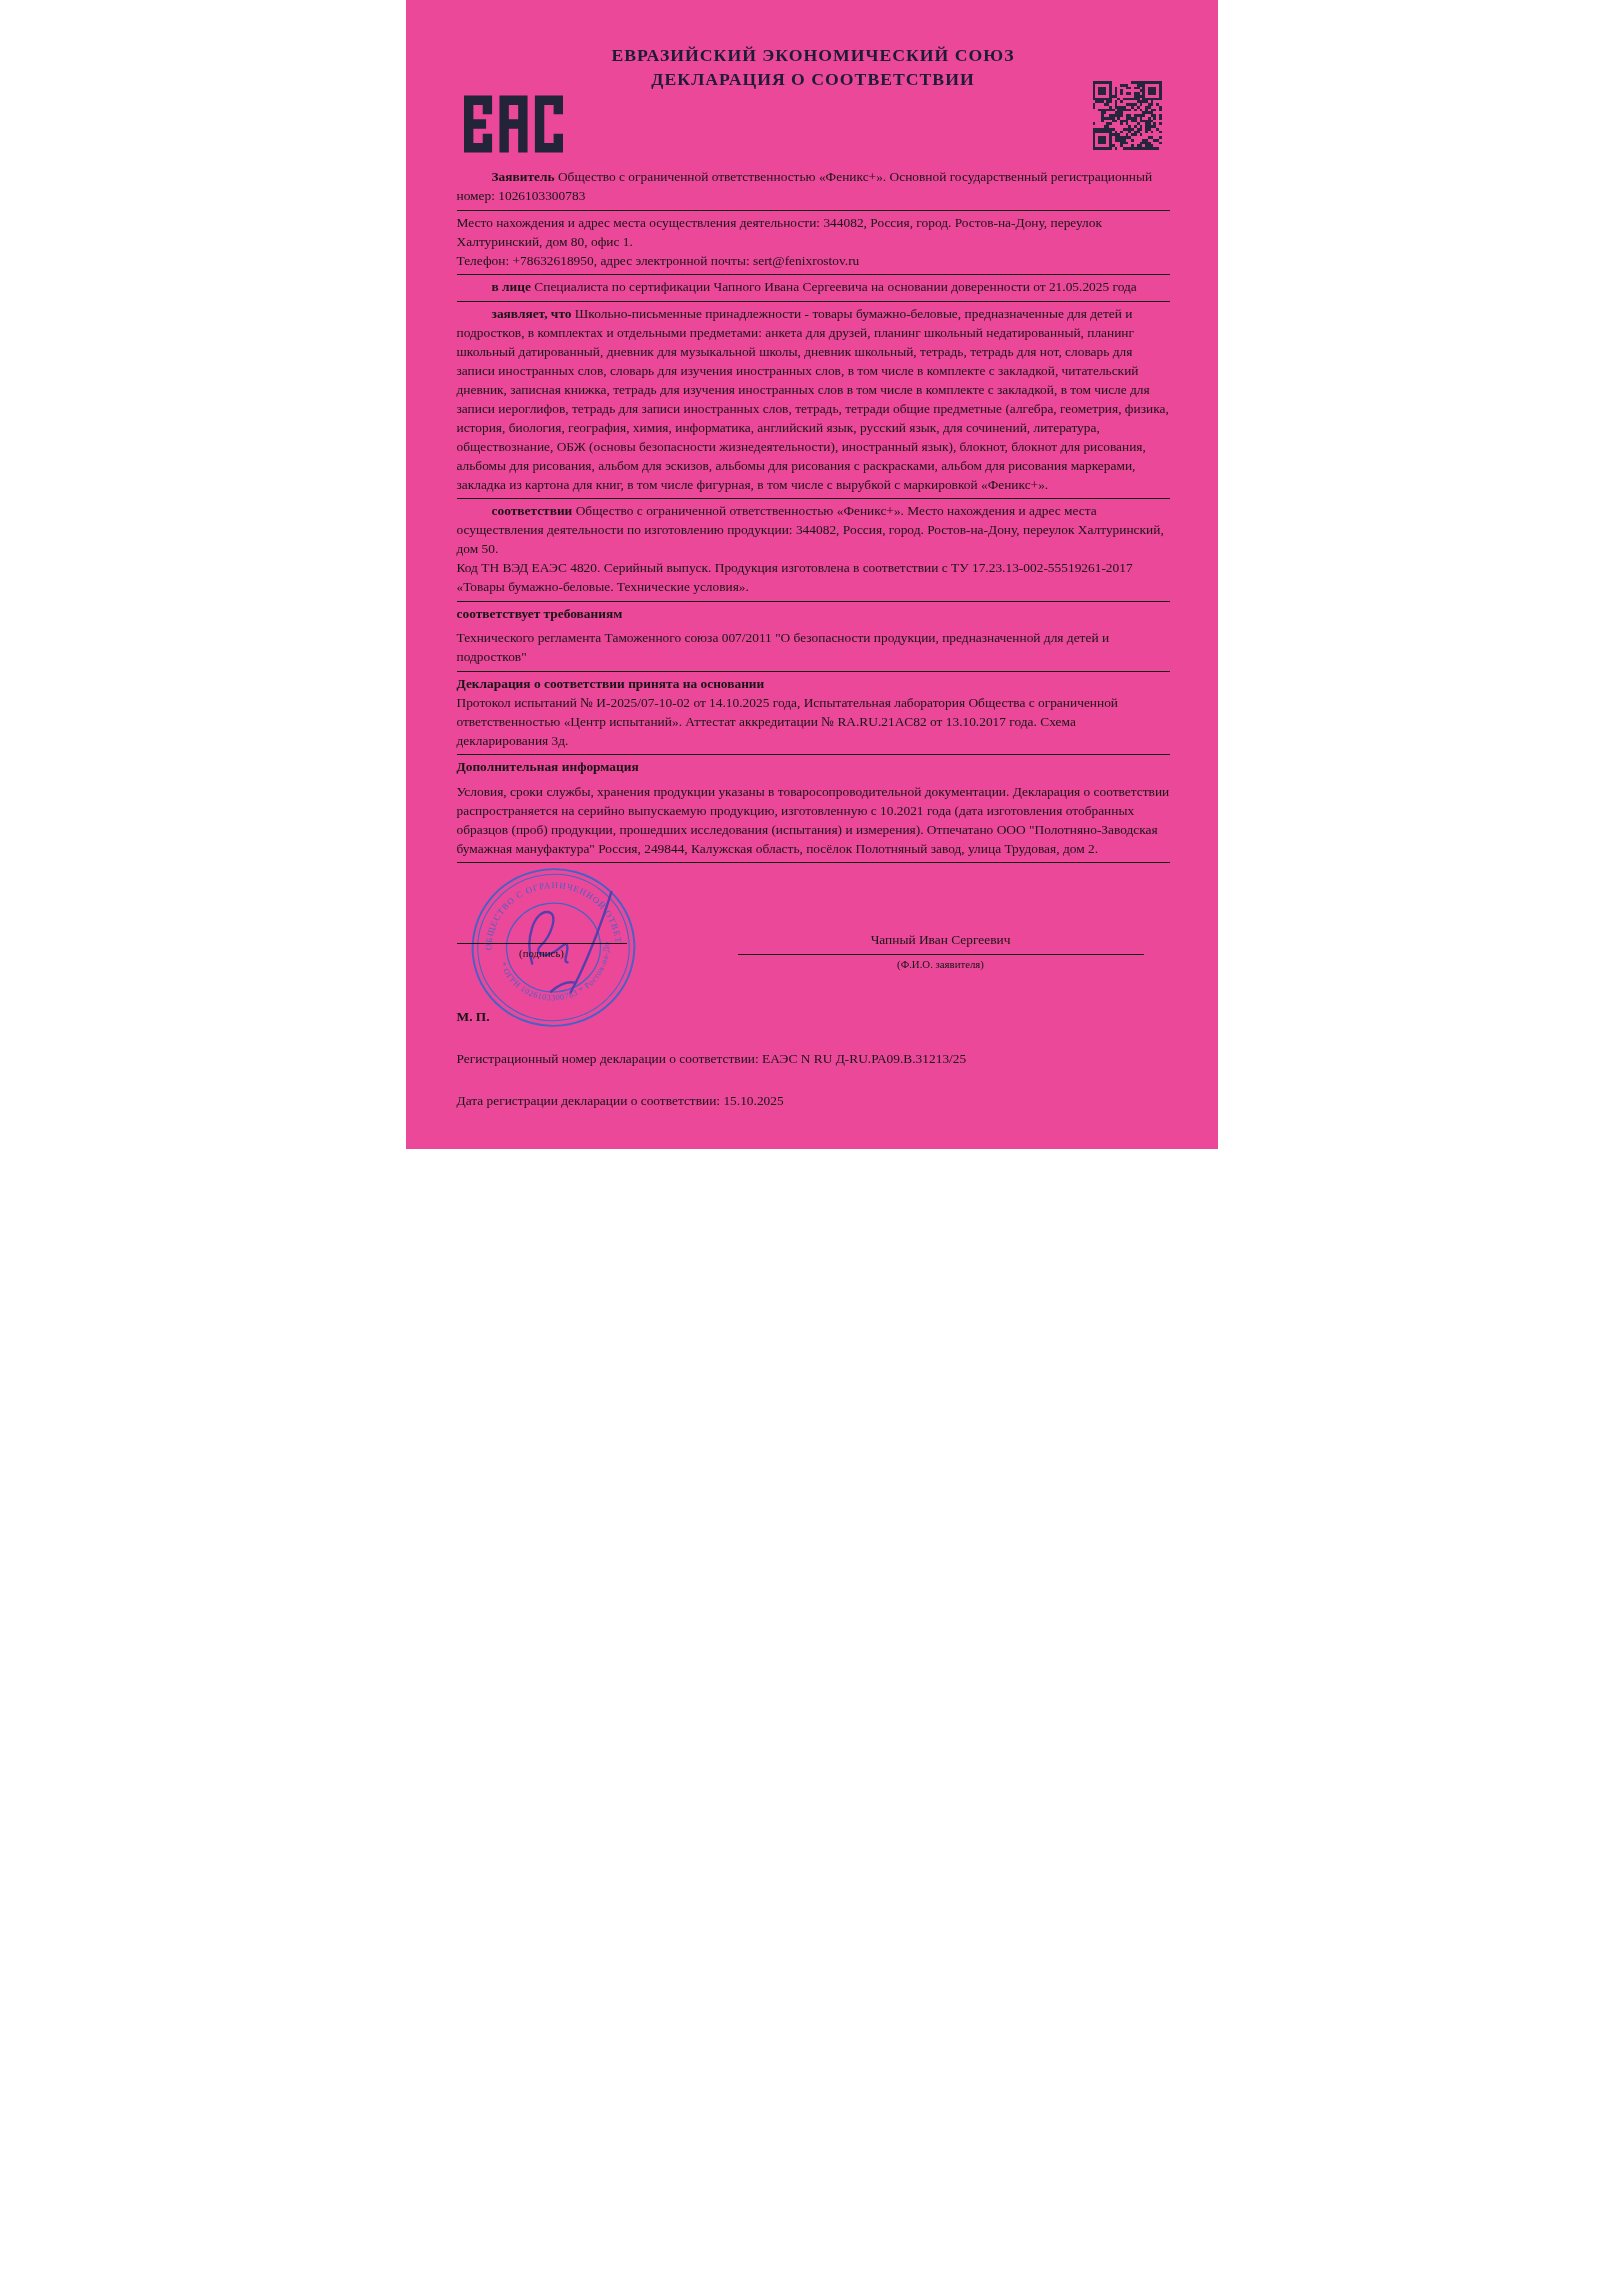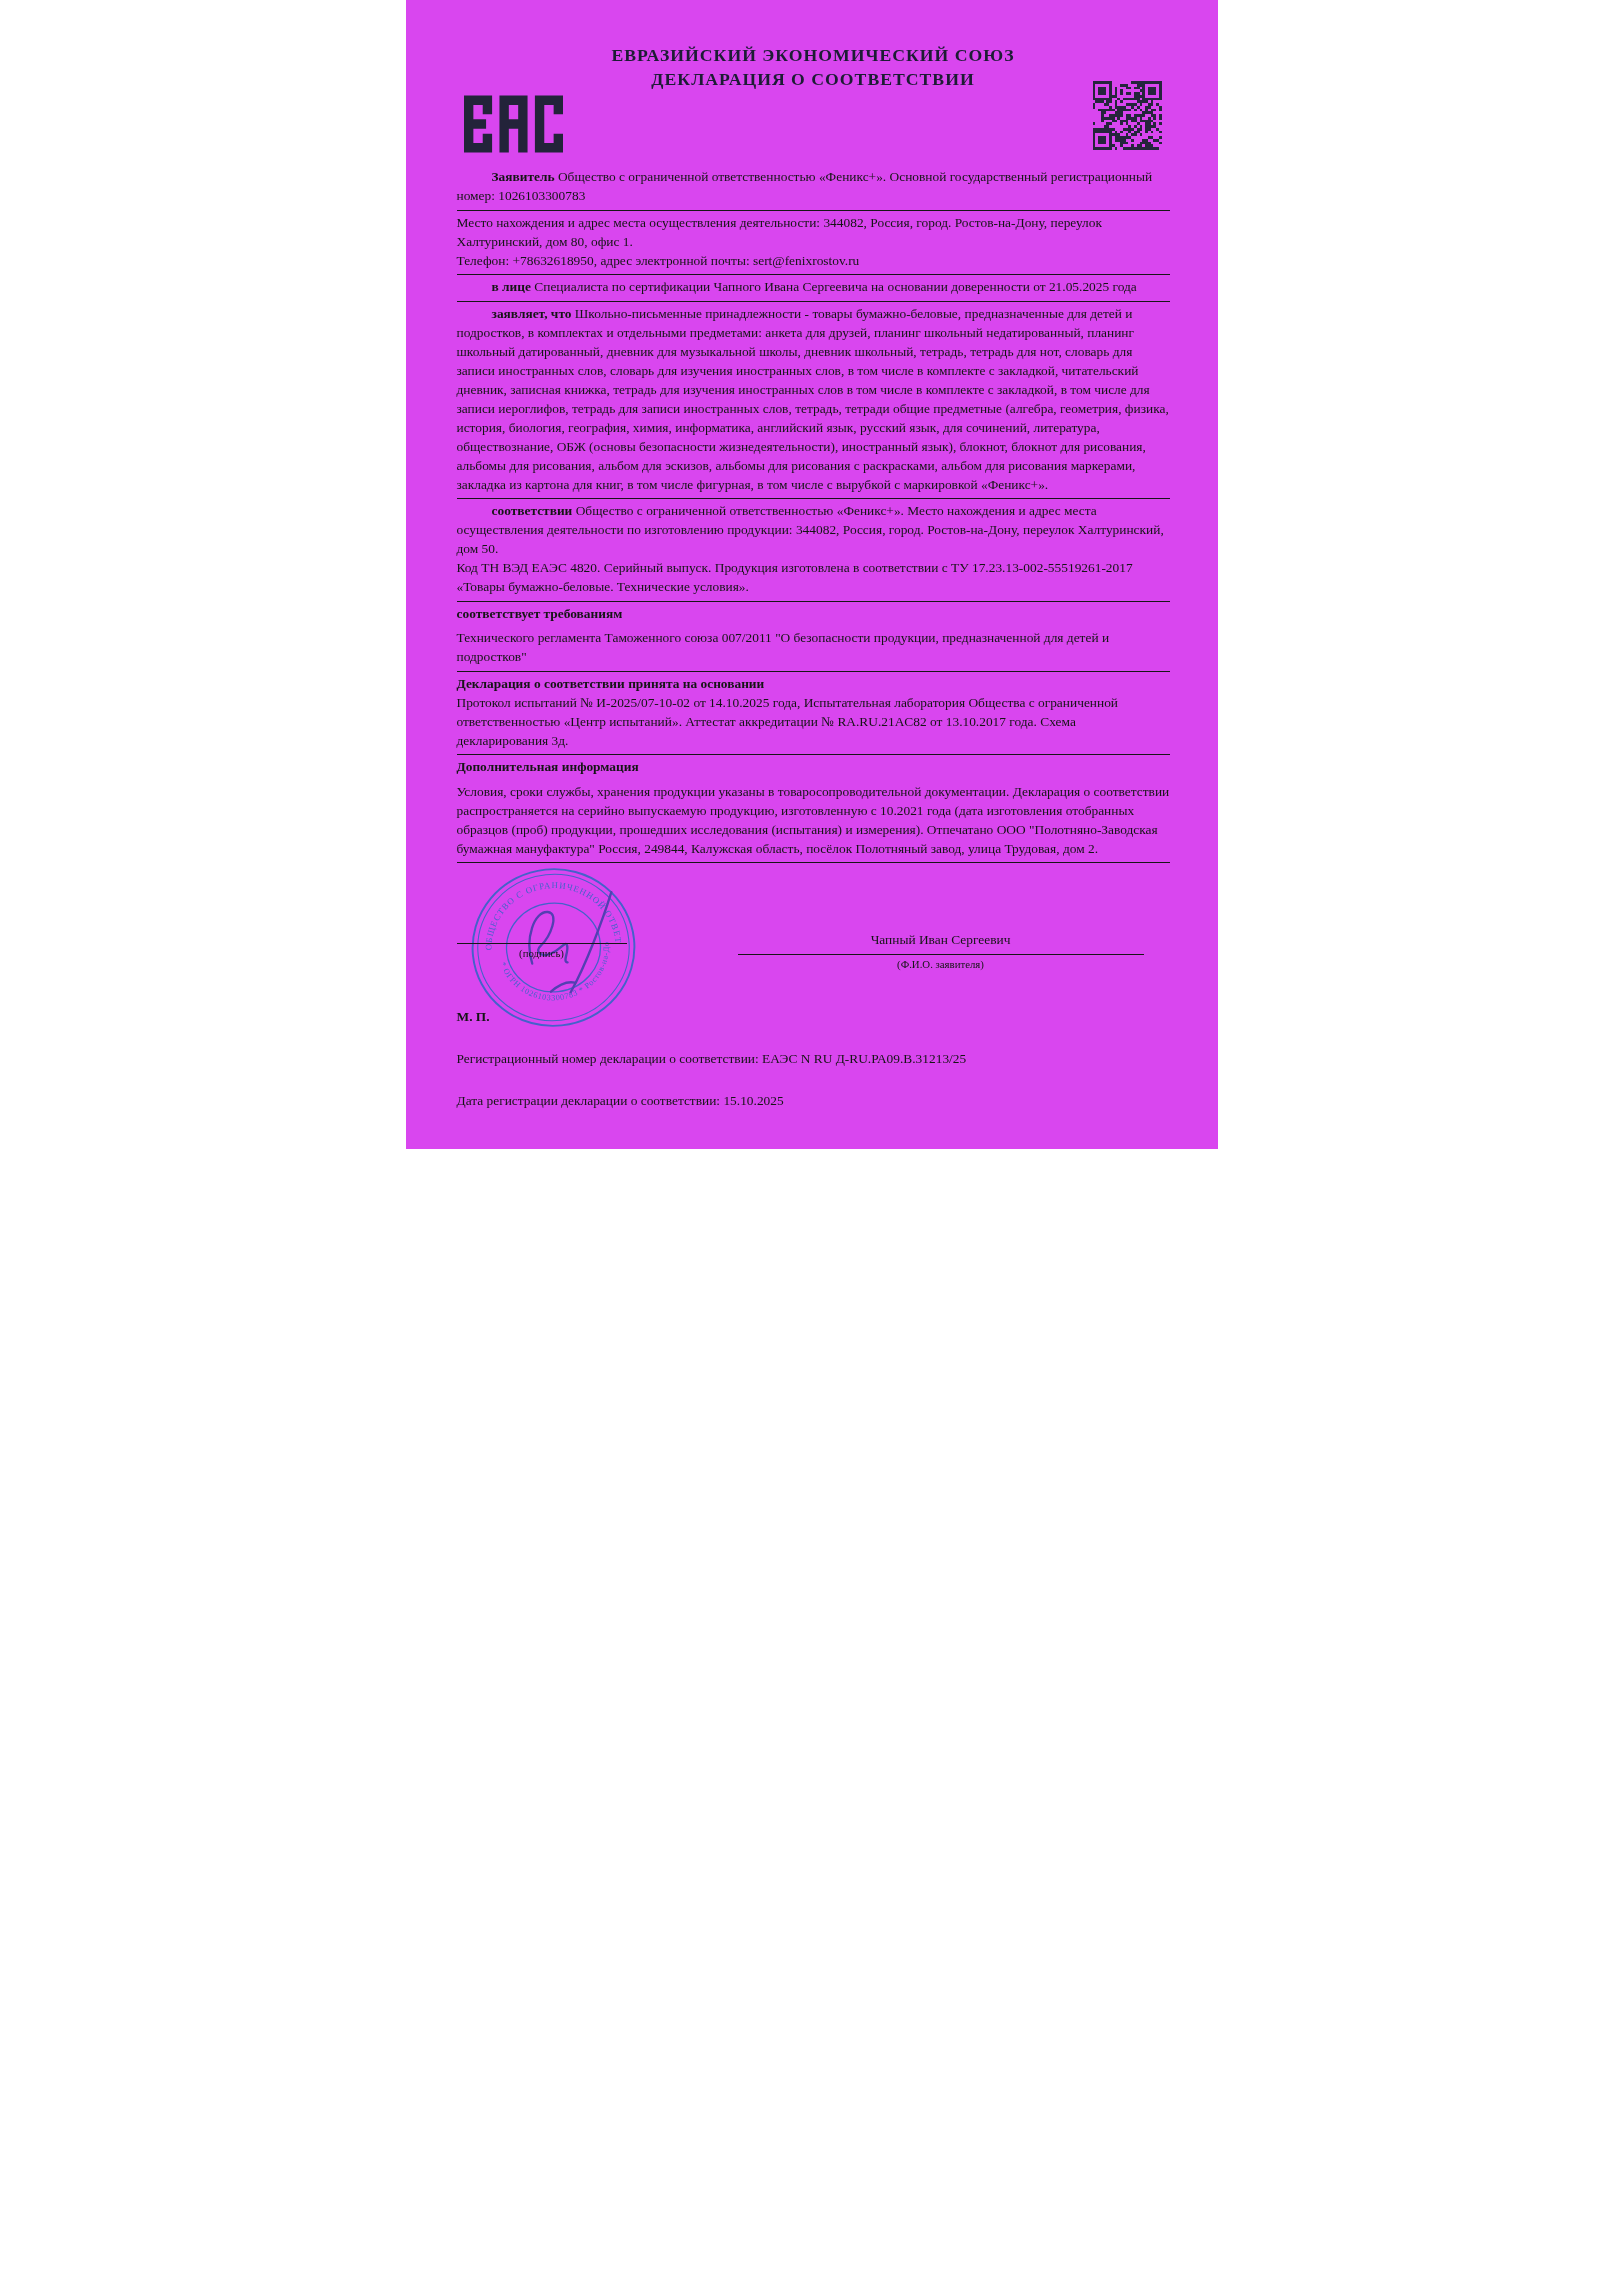--- a/index.html
+++ b/index.html
@@ -1,21 +1,21 @@
 <!DOCTYPE html>
 <html lang="ru" style="font-size:10.5px"><head>
 <meta charset="utf-8">
 <style>
   html,body{margin:0;padding:0;background:#ffffff;}
   .page{
     position:relative;
     width:812px;
     min-height:1147px;
     margin:0 auto;
-    background:#d946ef;
+    background:#ec4899;
     box-sizing:border-box;
     padding:31px 48px 39px 51px;
     font-family:"Liberation Serif", serif;
     font-size:13.4px;
     line-height:19px;
     color:#151515;
   }
   .header{position:relative;height:134px;}
   .doc-title{
     text-align:center;

